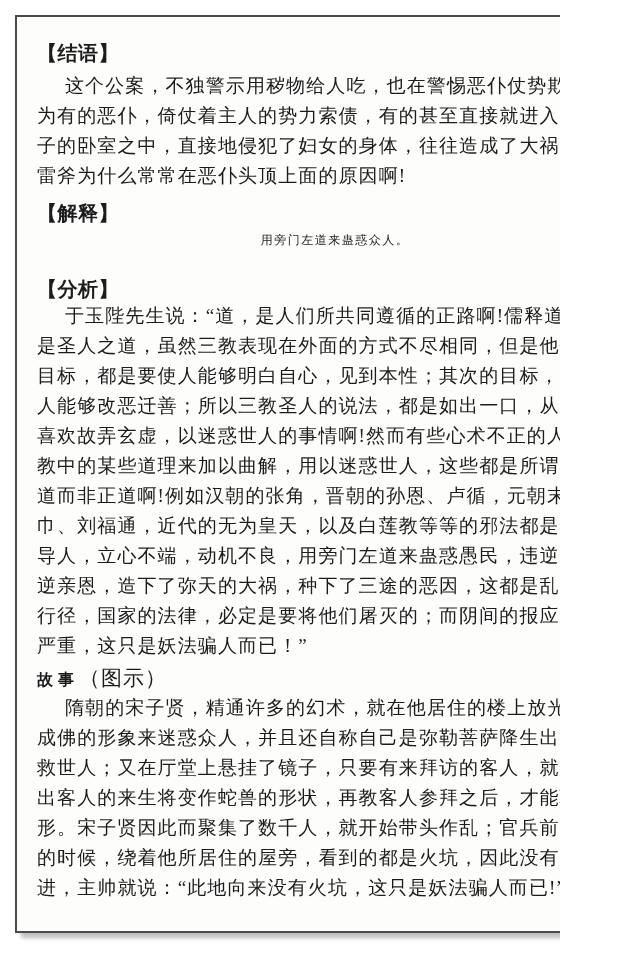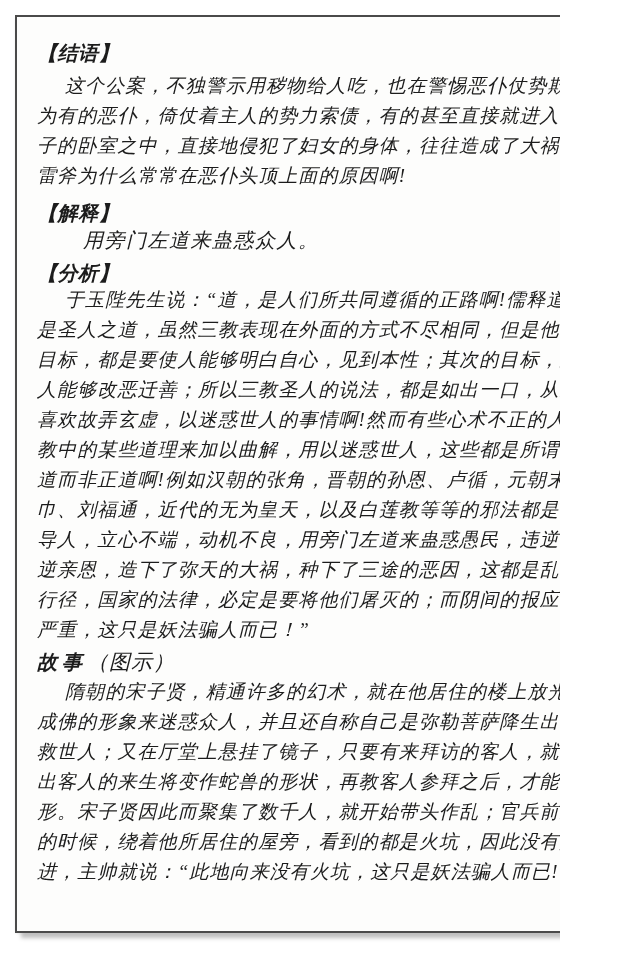--- a/index.html
+++ b/index.html
@@ -18,70 +18,70 @@
   }
   body {
     font-family: "Liberation Serif", "DejaVu Serif", serif;
     color: var(--text);
   }
   .scan {
     width: 560px;
     height: 954px;
     background: var(--bg);
     overflow: hidden;
-    font-style: italic;
   }
   .page {
     position: relative;
     margin: 15px 0 0 15px;
     width: 588px;
     height: 918px;
     background: var(--page-bg);
     border: 2px solid var(--border);
     box-shadow: 5px 6px 4px -1px var(--shadow), -1px 2px 3px -2px #dddddd;
     padding: 24px 14px 0 20px;
     overflow: hidden;
   }
   .bh {
     font-size: 20px;
     font-weight: bold;
     line-height: 24px;
     letter-spacing: 0.5px;
   }
   .bh-conclusion { margin-bottom: 6px; }
   .bh-explain { margin-top: 10px; }
-  .bh-analysis { margin-top: 6px; }
+  .bh-analysis { margin-top: 22px; }
   .para { margin: 0; }
   .line {
     font-size: 19px;
     line-height: 30px;
     letter-spacing: 1.1px;
     white-space: nowrap;
   }
   .indent { padding-left: 28px; }
   .title {
     margin: 10px 0 0 0;
     font-size: 30px;
     font-weight: bold;
     line-height: 42px;
     letter-spacing: 2px;
   }
   .kai {
-    font-size: 20px;
+    font-size: 12px;
     line-height: 30px;
     letter-spacing: 1.5px;
+    text-align: center;
   }
   .explain-indent { padding-left: 46px; }
   .story-header {
     margin-top: 4px;
     line-height: 26px;
     white-space: nowrap;
   }
   .story-bold {
-    font-size: 20px;
+    font-size: 16px;
     font-weight: bold;
     letter-spacing: 5px;
   }
   .story-note {
     font-size: 21px;
     letter-spacing: 1px;
     text-align: center;
   }
 </style>
 </head>

